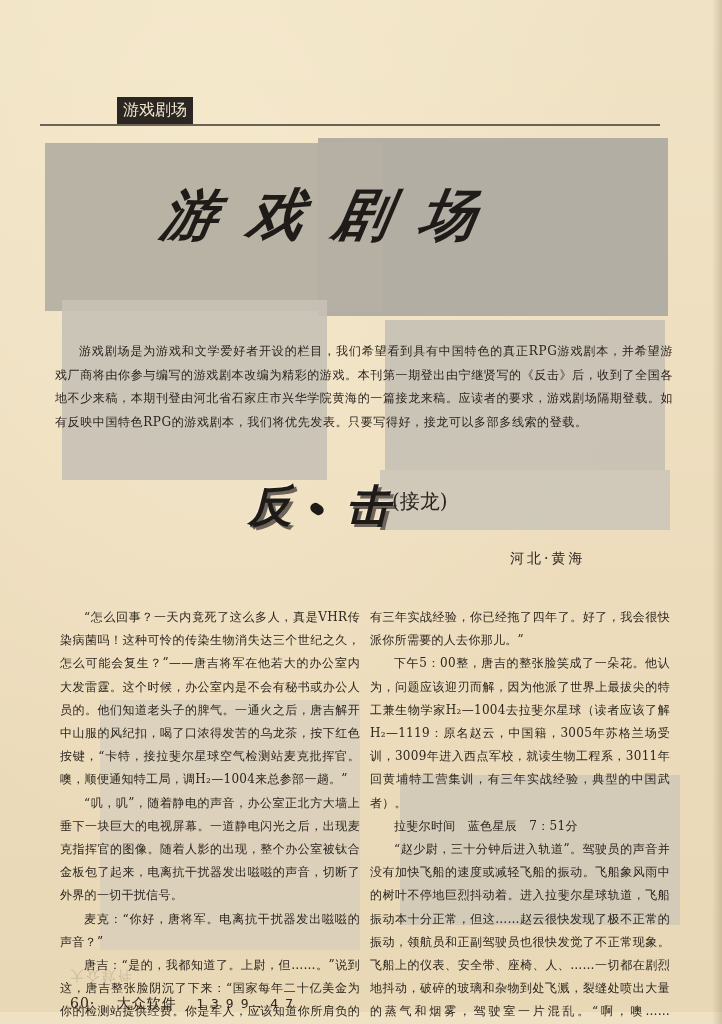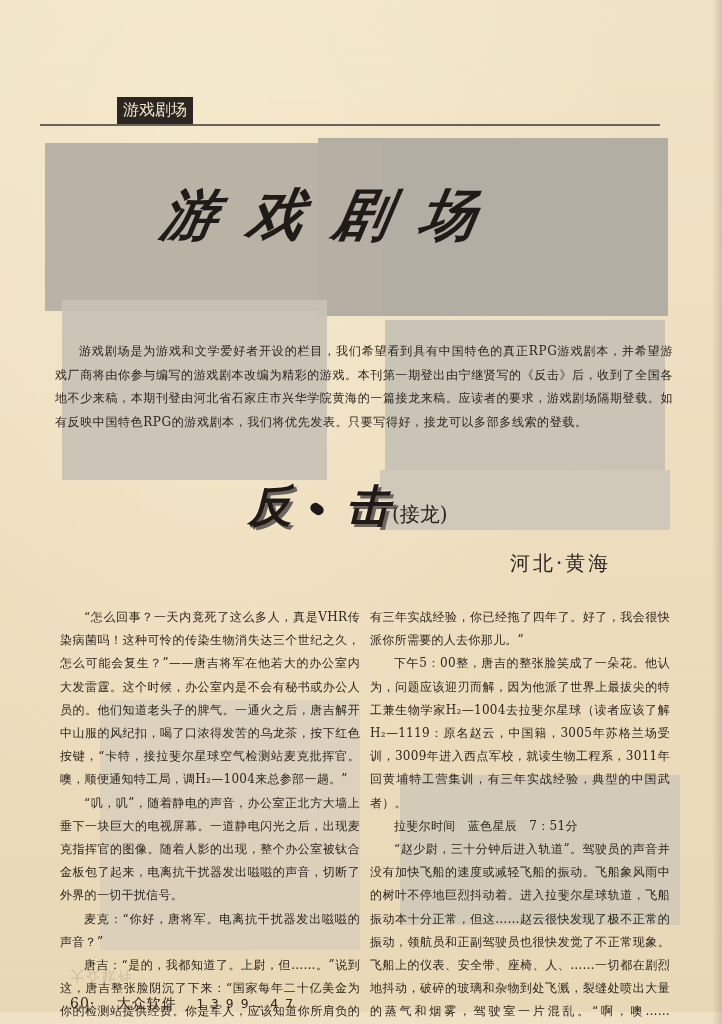--- a/index.html
+++ b/index.html
@@ -75,25 +75,25 @@
   .story-title .big {
     font-family: "DejaVu Serif", serif; font-weight: bold; font-style: italic;
     font-size: 44px; color: #1e1a17;
     text-shadow: 3px 3px 0 #6d655c, -1px -1px 0 #f3ead6;
   }
   .story-title .dot {
     display: inline-block; width: 14px; height: 10px; border-radius: 5px;
     background: #1e1a17; margin: 0 22px 22px 18px; transform: rotate(35deg);
   }
   .story-title .sub {
-    font-size: 20px; color: #2b2520; margin-left: 2px; margin-bottom: 8px;
+    font-size: 20px; color: #2b2520; margin-left: 2px; margin-bottom: 21px;
   }
   .byline {
     position: absolute; left: 510px; top: 550px;
-    font-size: 20px; letter-spacing: 3px; color: #2b2520;
+    font-size: 14px; letter-spacing: 3px; color: #2b2520;
   }
   
   .col-bg-left {
     position: absolute; left: 100px; top: 700px; width: 260px; height: 250px;
     background: #cfc9bd; opacity: 0.55;
   }
   .col-bg-right {
     position: absolute; left: 400px; top: 775px; width: 280px; height: 150px;
     background: #c4c0b8; opacity: 0.6;
   }

